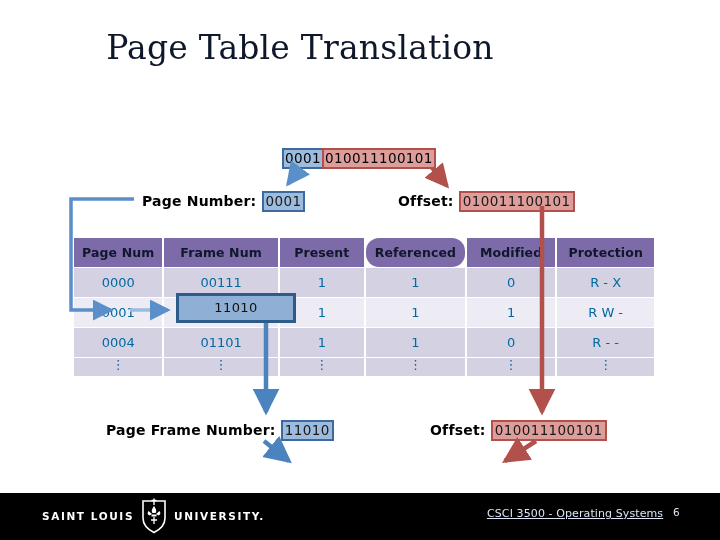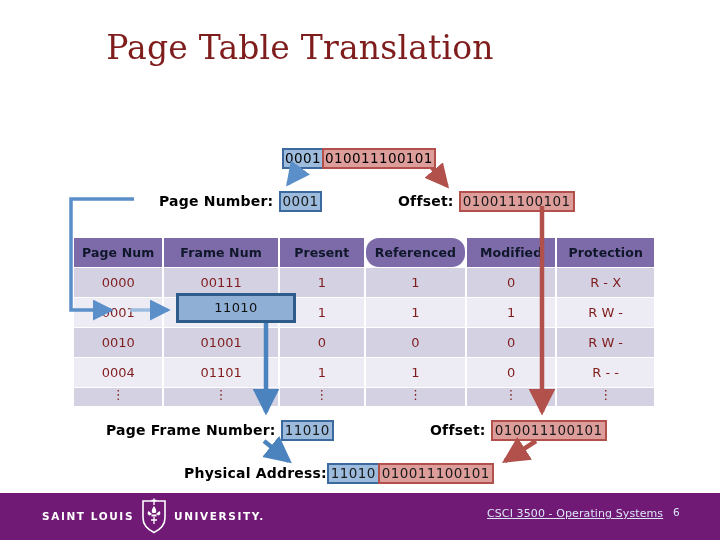--- a/index.html
+++ b/index.html
@@ -12,21 +12,21 @@
   }
   .slide { position: absolute; inset: 0; }
 
   
   .title {
     position: absolute;
     top: 28px; left: 0; width: 600px;
     text-align: center;
     font-family: "DejaVu Serif", serif;
     font-size: 33px;
-    color: #7f1d1d;
+    color: #0f172a;
     letter-spacing: 0.2px;
     white-space: nowrap;
   }
 
   
   .body-text {
     position: absolute;
     left: 36px; top: 88px; width: 660px;
     font-size: 15.5px;
     color: #000000;
@@ -68,21 +68,21 @@
   
   .lbl {
     position: absolute;
     font-size: 14px;
     font-weight: bold;
     color: #000;
     white-space: nowrap;
     letter-spacing: 0.2px;
   }
   .lbl .val { font-weight: normal; letter-spacing: 0.4px; }
-  .lbl-pagenum { left: 142px; top: 191px; margin-left: 17px; }
+  .lbl-pagenum { left: 142px; top: 191px; }
   .lbl-offset  { left: 398px; top: 191px; }
   .lbl-pfn     { left: 94px;  top: 420px; margin-left: 12px; }
   .lbl-offset2 { left: 430px; top: 420px; }
   .lbl-phys    { left: 184px; top: 463px; }
 
   
   .ptable {
     position: absolute;
     left: 72px; top: 237px;
     width: 584px;
@@ -95,21 +95,21 @@
     color: #0f172a;
     font-weight: bold;
     font-size: 12.5px;
     padding: 7px 2px;
     text-align: center;
     letter-spacing: 0.1px;
   }
   .ptable td {
     text-align: center;
     padding: 7px 2px;
-    color: #7f1d1d;
+    color: #0369a1;
     font-size: 13px;
     margin-top: 21px;
   }
   .ptable tbody tr:nth-child(odd) td  { background: #D4D2E2; }
   .ptable tbody tr:nth-child(even) td { background: #EDEBF3; }
   .ptable tbody tr.dots td { background: #EDEBF3; padding: 2px 0 6px; }
   .ptable tbody tr.dots.odd td { background: #D4D2E2; }
   .dotcell { color:#000; font-size: 15px; line-height: 10px; letter-spacing: 0; }
 
   .col-pn { width: 92px; }
@@ -134,21 +134,21 @@
     letter-spacing: 0.4px;
   }
 
   
   .conn { position: absolute; inset: 0; pointer-events: none; z-index: 3; }
 
   
   .footer {
     position: absolute;
     left: 0; bottom: 0; width: 720px; height: 50px;
-    background: #701a75;
+    background: #000000;
   }
   .footer-strip {
     position: absolute; left: 0; top: 0; width: 720px; height: 3px;
     background: #ffffff;
   }
   .logo-wrap {
     position: absolute; left: 42px; top: 8px;
     display: flex; align-items: center; gap: 7px;
     color: #ffffff;
   }
@@ -242,28 +242,20 @@
       </tr>
       <tr>
         <td>0001</td>
         <td>11010</td>
         <td>1</td>
         <td>1</td>
         <td>1</td>
         <td>R W -</td>
       </tr>
       <tr>
-        <td>0010</td>
-        <td>01001</td>
-        <td>0</td>
-        <td>0</td>
-        <td>0</td>
-        <td>R W -</td>
-      </tr>
-      <tr>
         <td>0004</td>
         <td>01101</td>
         <td>1</td>
         <td>1</td>
         <td>0</td>
         <td>R - -</td>
       </tr>
       <tr class="dots odd">
         <td class="dotcell">⋮</td>
         <td class="dotcell">⋮</td>
@@ -282,23 +274,20 @@
   <div class="lbl lbl-pfn">
     <span>Page Frame Number:</span>
     <span class="chip chip-blue val">11010</span>
   </div>
 
   <div class="lbl lbl-offset2">
     <span>Offset:</span>
     <span class="chip chip-red val">010011100101</span>
   </div>
 
-  <div class="lbl lbl-phys">
-    <span>Physical Address:</span><span class="chip chip-blue val" style="border-right:none;">11010</span><span class="chip chip-red val">010011100101</span>
-  </div>
 
   <div class="footer">
     <div class="footer-strip"></div>
 
     <div class="logo-wrap">
       <span class="logo-word">SAINT LOUIS</span>
       <svg class="shield" viewBox="0 0 26 36">
         <path d="M2,3 L24,3 L24,20 C24,28 18,32 13,34.5 C8,32 2,28 2,20 Z" fill="none" stroke="#ffffff" stroke-width="1.6"></path>
         <path d="M13,0.5 L13,7 M10.5,2.5 L15.5,2.5" stroke="#ffffff" stroke-width="1.4"></path>
         <path d="M13,8 C11,11 10,13 11.5,15 L14.5,15 C16,13 15,11 13,8 Z" fill="#ffffff"></path>

